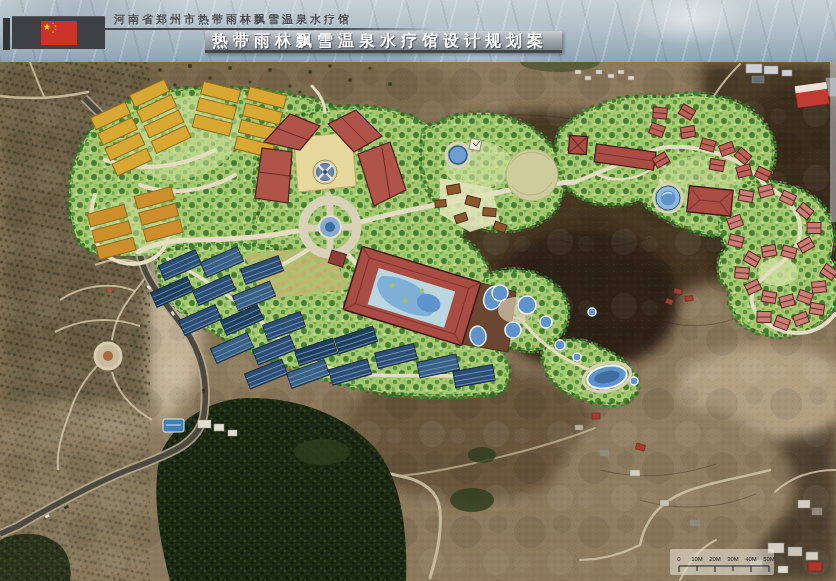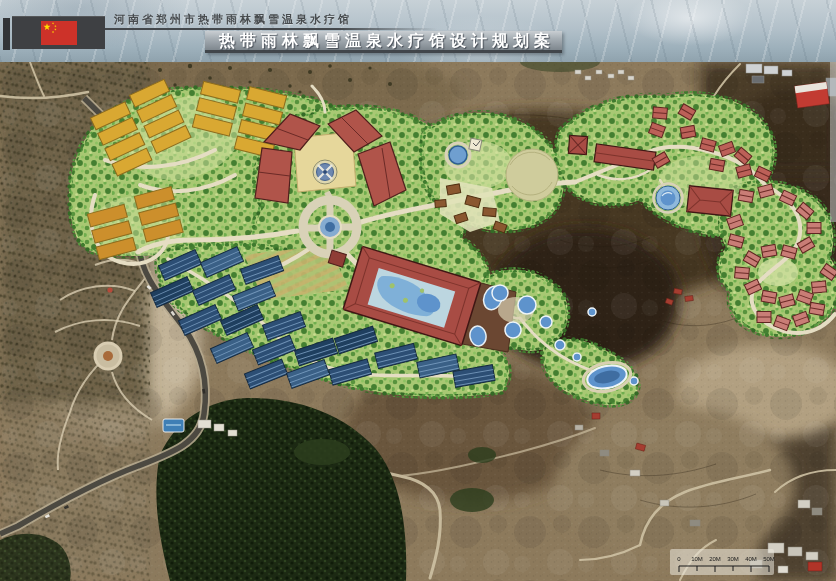--- a/index.html
+++ b/index.html
@@ -20,21 +20,21 @@
   .title-block{position:absolute;left:12px;top:16px;width:93px;height:33px;background:#3e4043;
                box-shadow:inset 0 1px 0 rgba(255,255,255,.12);}
   .flag{position:absolute;left:26px;top:5px;width:42px;height:24px;display:block;}
   .region-subtitle{position:absolute;left:114px;top:13px;height:14px;line-height:14px;
      font-size:11px;letter-spacing:3px;color:#474b4e;font-weight:bold;white-space:nowrap;
      text-shadow:0 1px 0 rgba(255,255,255,.35);}
   .subtitle-underline{position:absolute;left:105px;top:28px;width:332px;height:2px;
      background:linear-gradient(90deg,#44484c 70%,rgba(68,72,76,0));}
   .title-band{position:absolute;left:205px;top:31px;width:357px;height:19px;
      background:linear-gradient(180deg,#c9ced2 0%,#a6aeb4 40%,#7e878e 100%);
-     border-bottom:3px solid #41464b;box-shadow:2px 2px 3px rgba(30,35,40,.35);text-align:center;}
+     border-bottom:3px solid #41464b;box-shadow:2px 2px 3px rgba(30,35,40,.35);}
   .title-band span{display:block;padding-left:7px;font-size:16px;line-height:19px;
      letter-spacing:5px;color:#ffffff;font-weight:bold;white-space:nowrap;
      text-shadow:1px 1px 1px rgba(40,45,55,.7);}
   
   .map-wrap{position:absolute;left:0;top:62px;width:836px;height:519px;}
 </style>
 </head>
 <body>
 
 <div class="stage">

